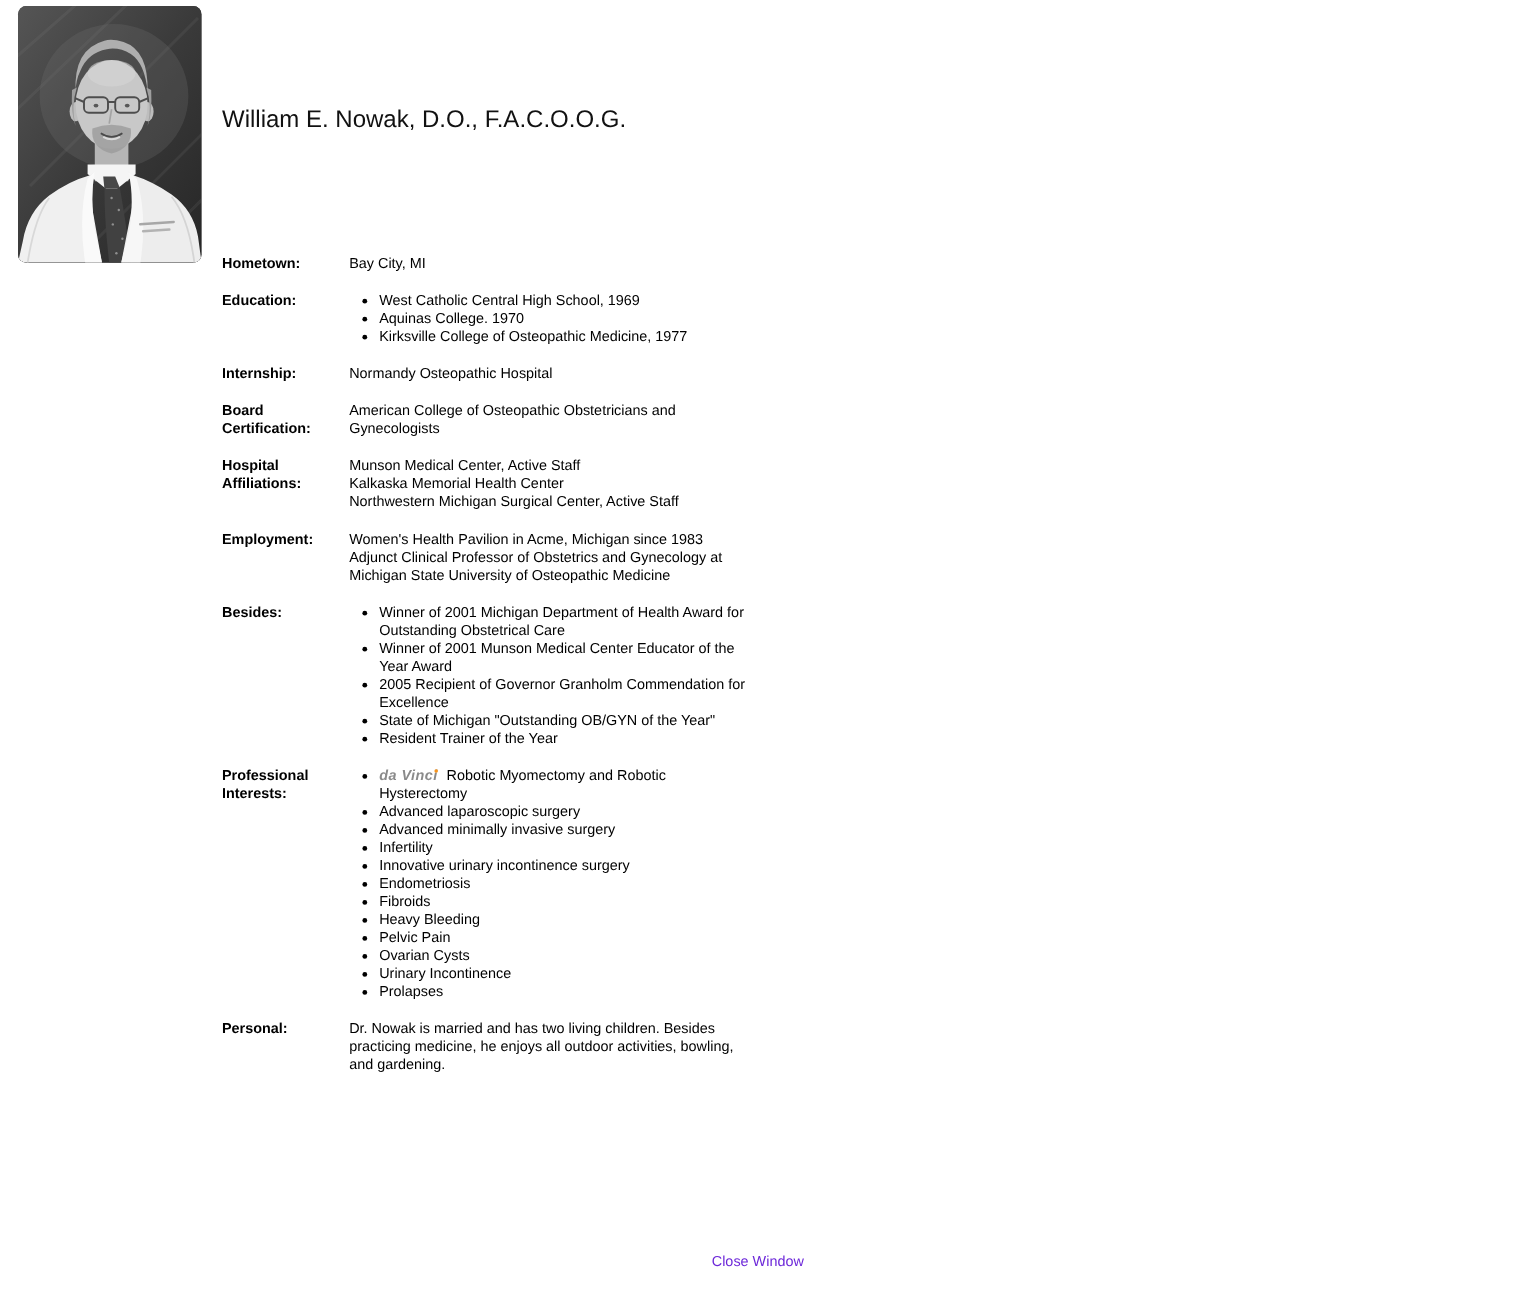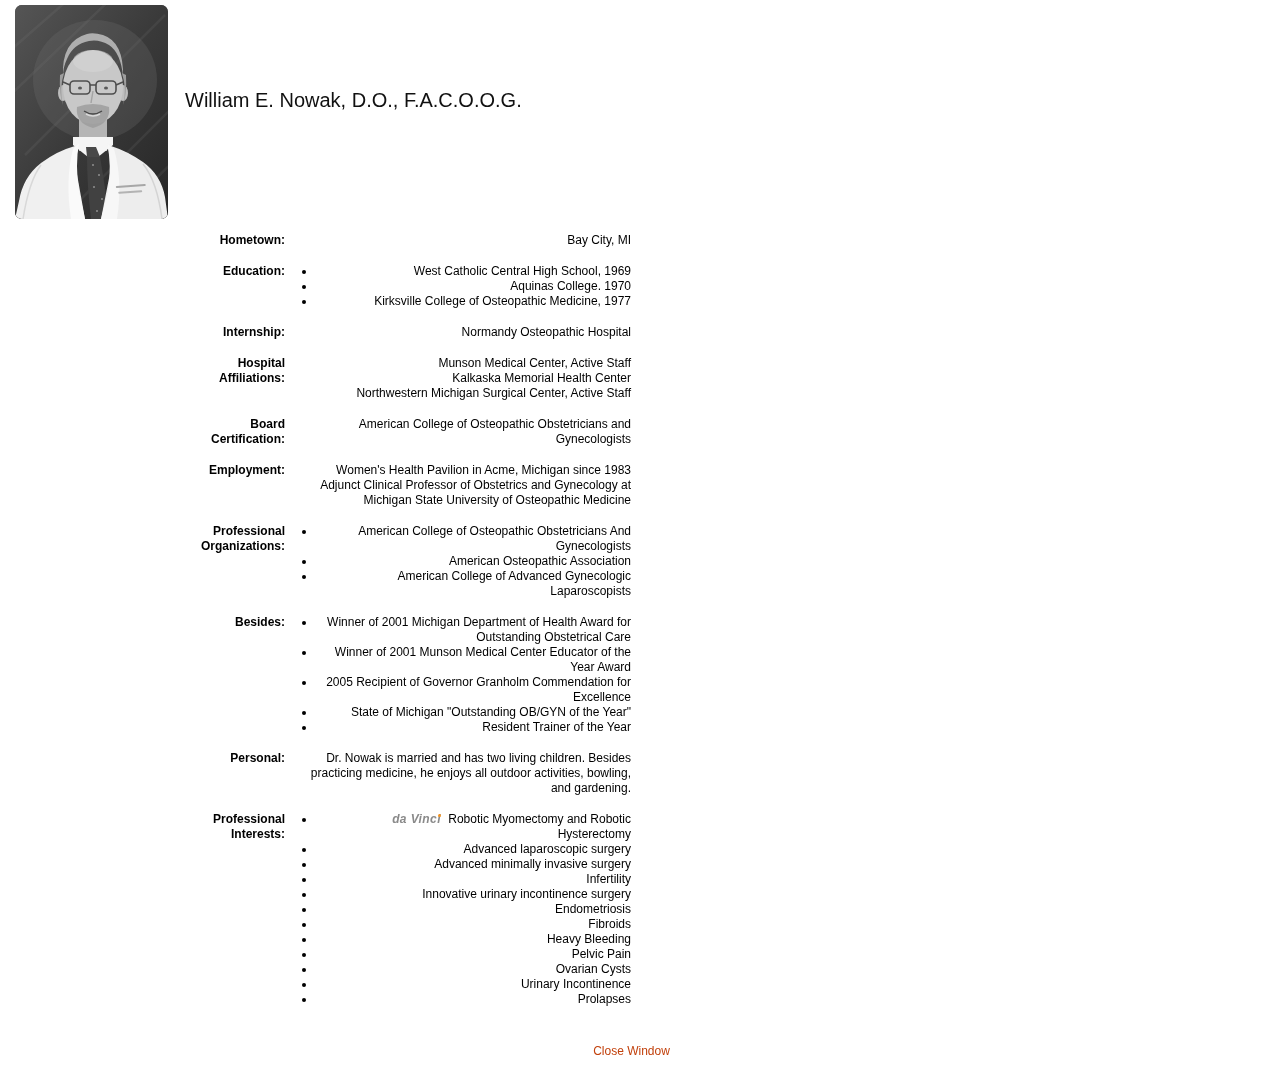--- a/index.html
+++ b/index.html
@@ -10,41 +10,41 @@
   }
   .photo {
     position:absolute; left:15px; top:5px; width:153px; height:214px;
     border-radius:7px; overflow:hidden; background:#3a3a3a;
   }
   .photo svg { display:block; }
   .title {
     position:absolute; left:185px; top:90px;
     font-size:20px; font-weight:400; color:#111; margin:0; line-height:20px;
   }
-  .bio { position:absolute; left:185px; top:233px; width:520px;text-align:right; }
+  .bio { position:absolute; left:185px; top:212px; width:520px; }
   .row { display:flex; margin-bottom:16px; font-size:12px; line-height:15px; }
   .row .label { flex:0 0 100px; width:100px; font-weight:700; padding-right:6px; }
   .row .value { width:340px; }
   .value ul { margin:0; padding:0 0 0 25px; }
   .value li { margin:0; padding:0; }
   .line { display:block; }
   .davinci {
     font-weight:700; font-style:italic; color:#8a8a8a;
     letter-spacing:0.4px; position:relative; display:inline-block; padding-right:1px;
   }
   .davinci::after {
     content:""; position:absolute; top:1.5px; right:0.5px;
     width:3px; height:3px; background:#F7941D; border-radius:50%;
   }
   .davinci + span { margin-left:3px; }
   .close-row {
     position:absolute; top:1044px; left:0; width:1263px;
     text-align:center; font-size:12px; line-height:15px;
   }
-  .close-row a { color:#c2410c; text-decoration:none; cursor:pointer; }
+  .close-row a { color:#6d28d9; text-decoration:none; cursor:pointer; }
 </style>
 </head>
 <body>
 
 <div class="photo">
   <svg width="153" height="214" viewBox="0 0 153 214" xmlns="http://www.w3.org/2000/svg">
     <defs>
       <linearGradient id="bg" x1="0" y1="0" x2="1" y2="1">
         <stop offset="0" stop-color="#555555"></stop>
         <stop offset="0.5" stop-color="#3a3a3a"></stop>
@@ -134,68 +134,53 @@
     </div>
   </div>
 
   <div class="row">
     <div class="label">Internship:</div>
     <div class="value">Normandy Osteopathic Hospital</div>
   </div>
 
 
   <div class="row">
+    <div class="label">Board Certification:</div>
+    <div class="value">American College of Osteopathic Obstetricians and Gynecologists</div>
+  </div>
+
+  <div class="row">
     <div class="label">Hospital Affiliations:</div>
     <div class="value">
       <span class="line">Munson Medical Center, Active Staff</span>
       <span class="line">Kalkaska Memorial Health Center</span>
       <span class="line">Northwestern Michigan Surgical Center, Active Staff</span>
     </div>
   </div>
 
   <div class="row">
-    <div class="label">Board Certification:</div>
-    <div class="value">American College of Osteopathic Obstetricians and Gynecologists</div>
-  </div>
-
-  <div class="row">
     <div class="label">Employment:</div>
     <div class="value">
       <span class="line">Women's Health Pavilion in Acme, Michigan since 1983</span>
       <span class="line">Adjunct Clinical Professor of Obstetrics and Gynecology at Michigan State University of Osteopathic Medicine</span>
     </div>
   </div>
 
-  <div class="row">
-    <div class="label">Professional Organizations:</div>
-    <div class="value">
-      <ul>
-        <li>American College of Osteopathic Obstetricians And Gynecologists</li>
-        <li>American Osteopathic Association</li>
-        <li>American College of Advanced Gynecologic Laparoscopists</li>
-      </ul>
-    </div>
-  </div>
 
   <div class="row">
     <div class="label">Besides:</div>
     <div class="value">
       <ul>
         <li>Winner of 2001 Michigan Department of Health Award for Outstanding Obstetrical Care</li>
         <li>Winner of 2001 Munson Medical Center Educator of the Year Award</li>
         <li>2005 Recipient of Governor Granholm Commendation for Excellence</li>
         <li>State of Michigan "Outstanding OB/GYN of the Year"</li>
         <li>Resident Trainer of the Year</li>
       </ul>
     </div>
-  </div>
-
-  <div class="row">
-    <div class="label">Personal:</div>
-    <div class="value">Dr. Nowak is married and has two living children. Besides practicing medicine, he enjoys all outdoor activities, bowling, and gardening.</div>
   </div>
 
   <div class="row">
     <div class="label">Professional Interests:</div>
     <div class="value">
       <ul>
         <li>
           <span class="davinci">da Vinci</span>
           <span>Robotic Myomectomy and Robotic Hysterectomy</span>
         </li>
@@ -207,17 +192,22 @@
         <li>Fibroids</li>
         <li>Heavy Bleeding</li>
         <li>Pelvic Pain</li>
         <li>Ovarian Cysts</li>
         <li>Urinary Incontinence</li>
         <li>Prolapses</li>
       </ul>
     </div>
   </div>
 
+  <div class="row">
+    <div class="label">Personal:</div>
+    <div class="value">Dr. Nowak is married and has two living children. Besides practicing medicine, he enjoys all outdoor activities, bowling, and gardening.</div>
+  </div>
+
 </div>
 
 <div class="close-row">
   <a href="#">Close Window</a>
 </div>
 
 </body></html>

